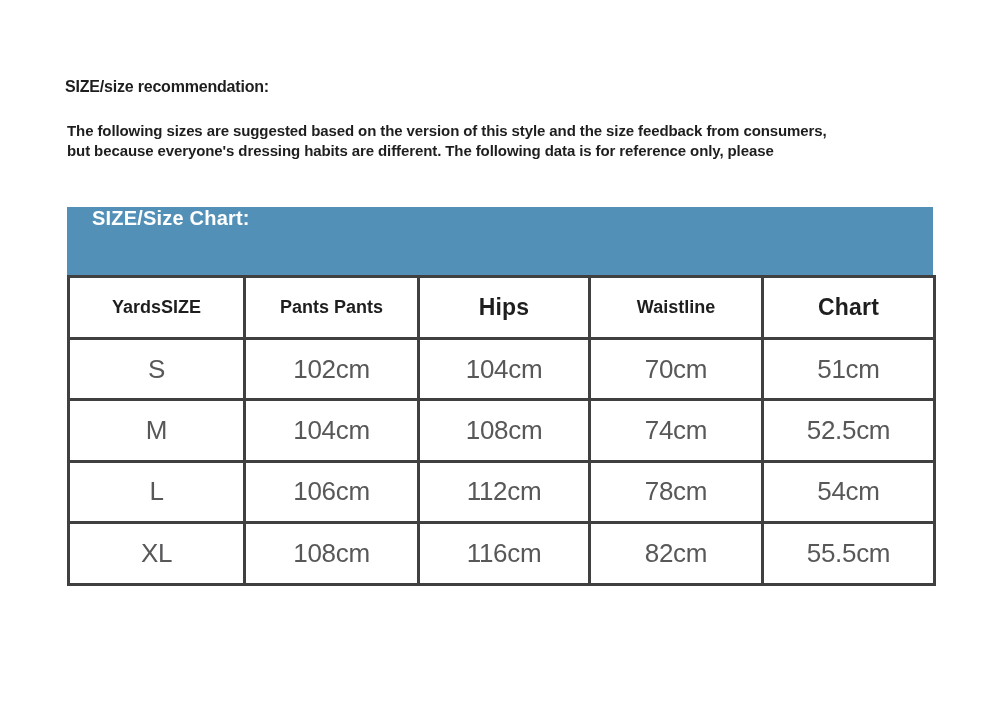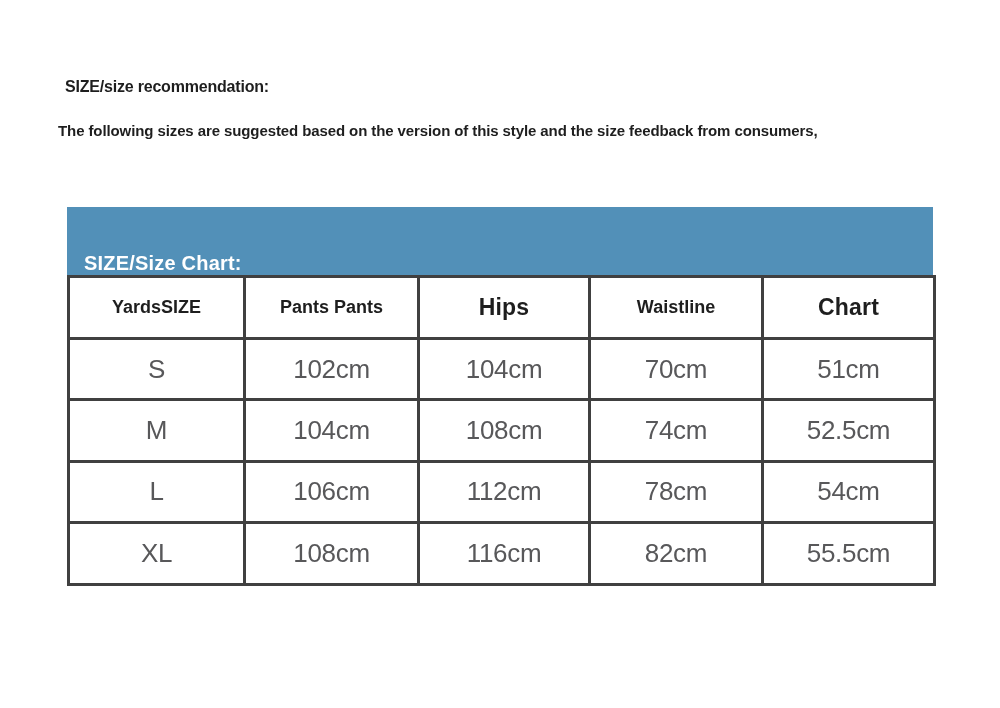--- a/index.html
+++ b/index.html
@@ -21,40 +21,40 @@
     top: 78px;
     margin: 0;
     font-size: 16px;
     font-weight: bold;
     color: #1e1e1e;
     letter-spacing: -0.2px;
     white-space: nowrap;
   }
   .rec-paragraph {
     position: absolute;
-    left: 58px;
+    left: 67px;
     top: 121px;
     font-size: 15px;
     font-weight: bold;
     color: #1e1e1e;
     line-height: 19.5px;
     letter-spacing: -0.1px;
     white-space: nowrap;
   }
   .banner {
     position: absolute;
     left: 67px;
     top: 207px;
     width: 866px;
     height: 68px;
     background: #5290B8;
     box-sizing: border-box;
     display: flex;
-    align-items: flex-end;
-    padding-left: 17px;
+    align-items: flex-start;
+    padding-left: 25px;
   }
   .banner-title {
     color: #ffffff;
     font-size: 20px;
     font-weight: bold;
     letter-spacing: 0.2px;
   }
   table.size-table {
     position: absolute;
     left: 67px;
@@ -92,20 +92,21 @@
 </style>
 </head>
 <body>
 
 <div class="canvas">
 
   <h2 class="rec-heading">SIZE/size recommendation:</h2>
 
   <div class="rec-paragraph">
     <div>The following sizes are suggested based on the version of this style and the size feedback from consumers,</div>
+    <div>but because everyone's dressing habits are different. The following data is for reference only, please</div>
   </div>
 
   <div class="banner">
     <span class="banner-title">SIZE/Size Chart:</span>
   </div>
 
   <table class="size-table">
     <colgroup>
       <col style="width:176px">
       <col style="width:174px">

